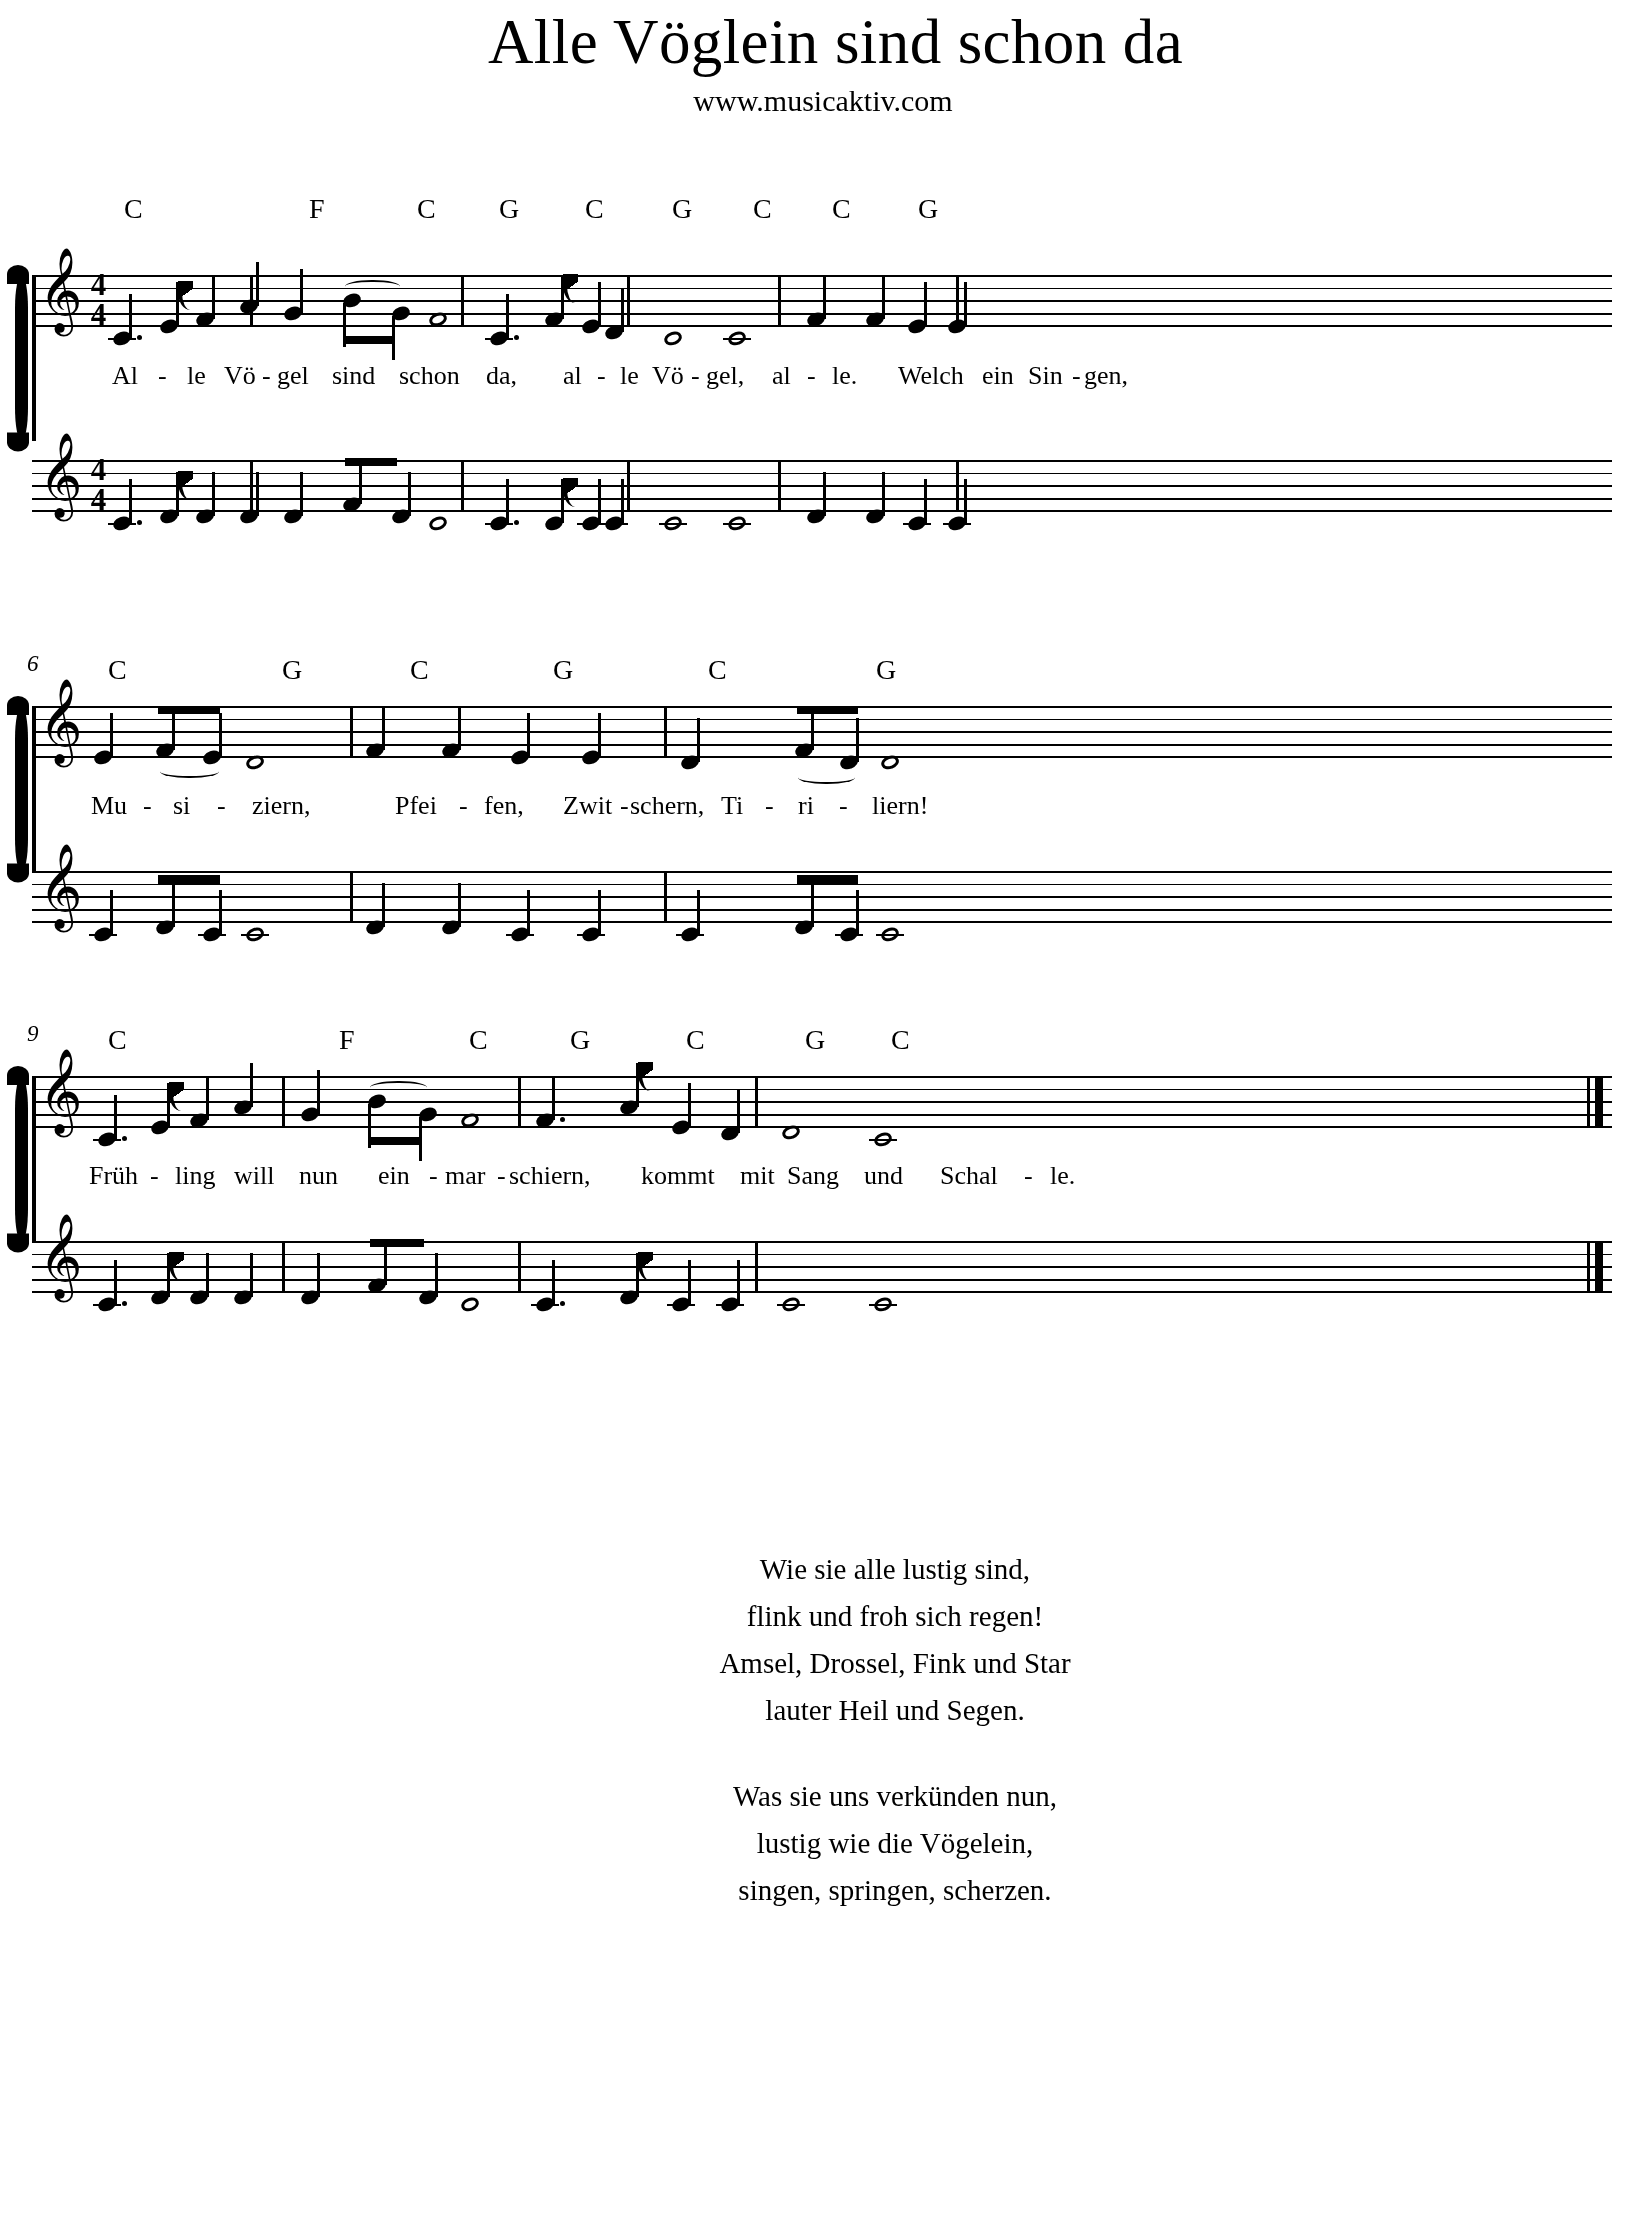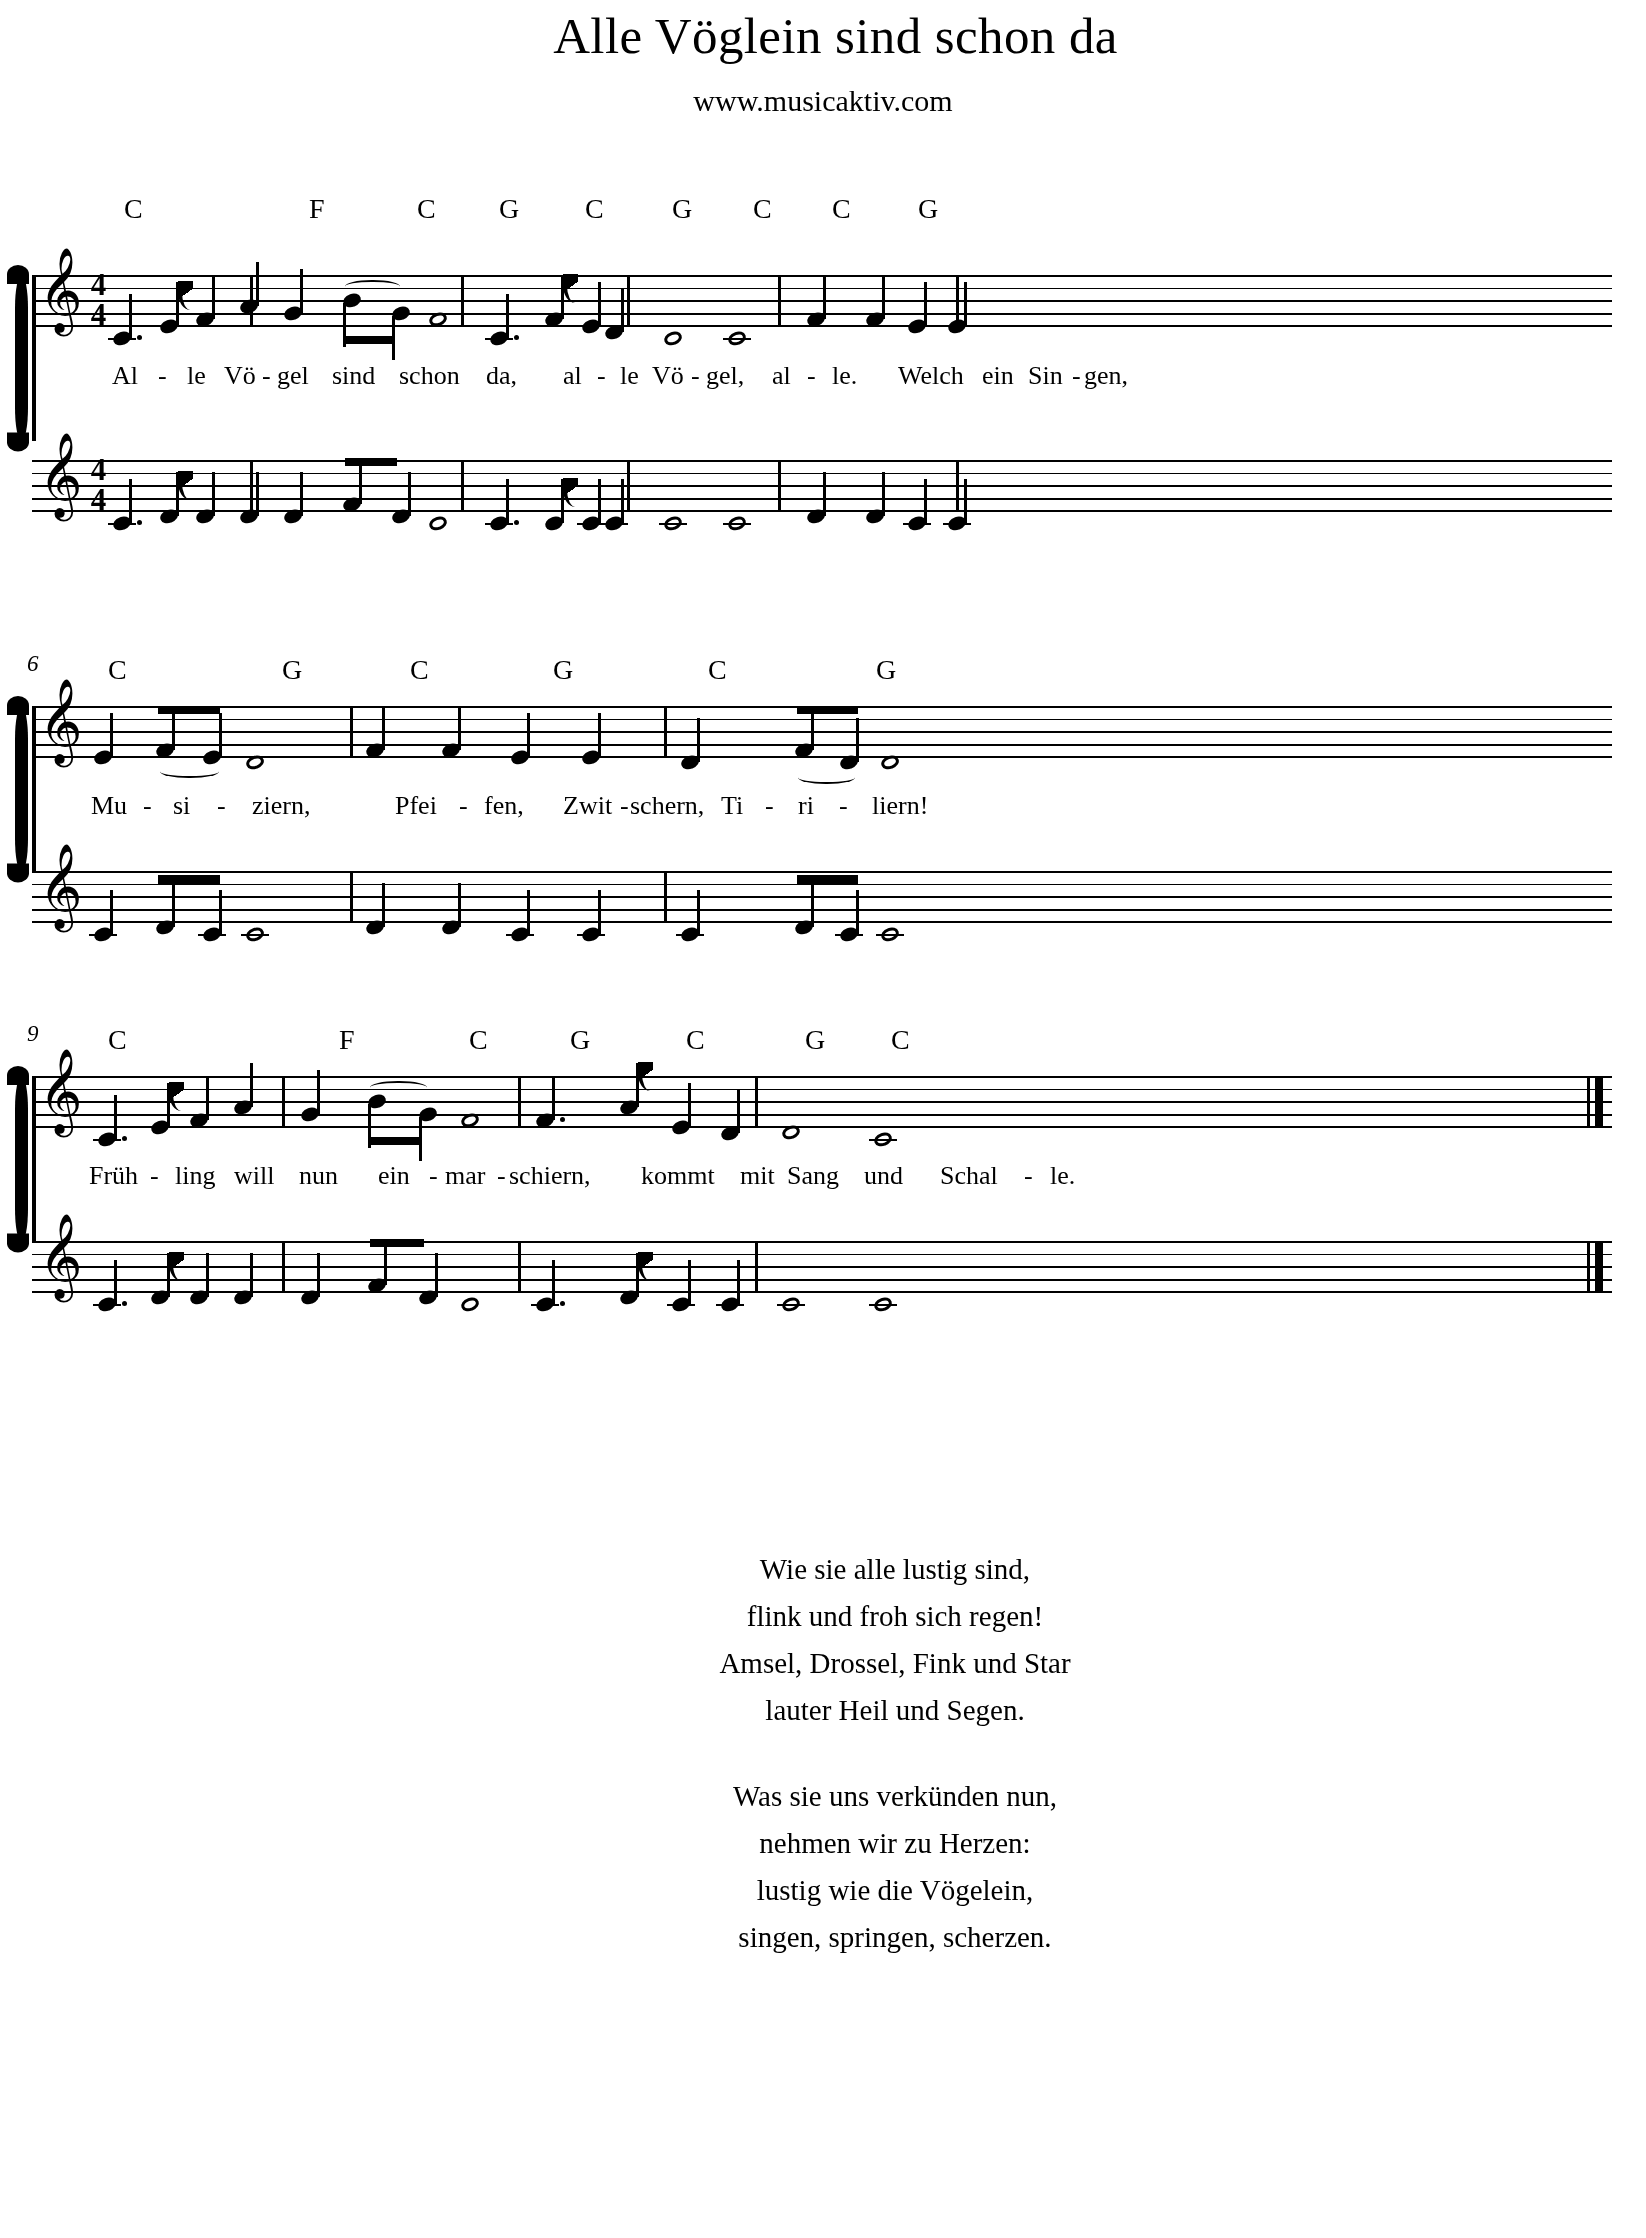--- a/index.html
+++ b/index.html
@@ -15,21 +15,21 @@
     height: 2239px;
     background: #fff;
     overflow: hidden;
   }
 
   
   .title {
     position: absolute;
     top: 8.4px; left: 0; right: 11px;
     text-align: center;
-    font-size: 51px;
+    font-size: 63px;
     line-height: 1.1;
     color: #000;
     letter-spacing: 0.4px;
     padding-left: 36px;
   }
   .subtitle {
     position: absolute;
     top: 84px; left: 0; right: 0;
     text-align: center;
     font-size: 30px;
@@ -839,20 +839,19 @@
 
   <div class="verses" id="verses" style="top:1546px;">
       <div class="verse">
         <div class="verse-line">Wie sie alle lustig sind,</div>
         <div class="verse-line">flink und froh sich regen!</div>
         <div class="verse-line">Amsel, Drossel, Fink und Star</div>
         <div class="verse-line">lauter Heil und Segen.</div>
       </div>
       <div class="verse">
         <div class="verse-line">Was sie uns verkünden nun,</div>
-        <div class="verse-line">nehmen wir zu Herzen:</div>
         <div class="verse-line">lustig wie die Vögelein,</div>
         <div class="verse-line">singen, springen, scherzen.</div>
       </div>
     </div>
 
 </div>
 
 
 </body></html>

